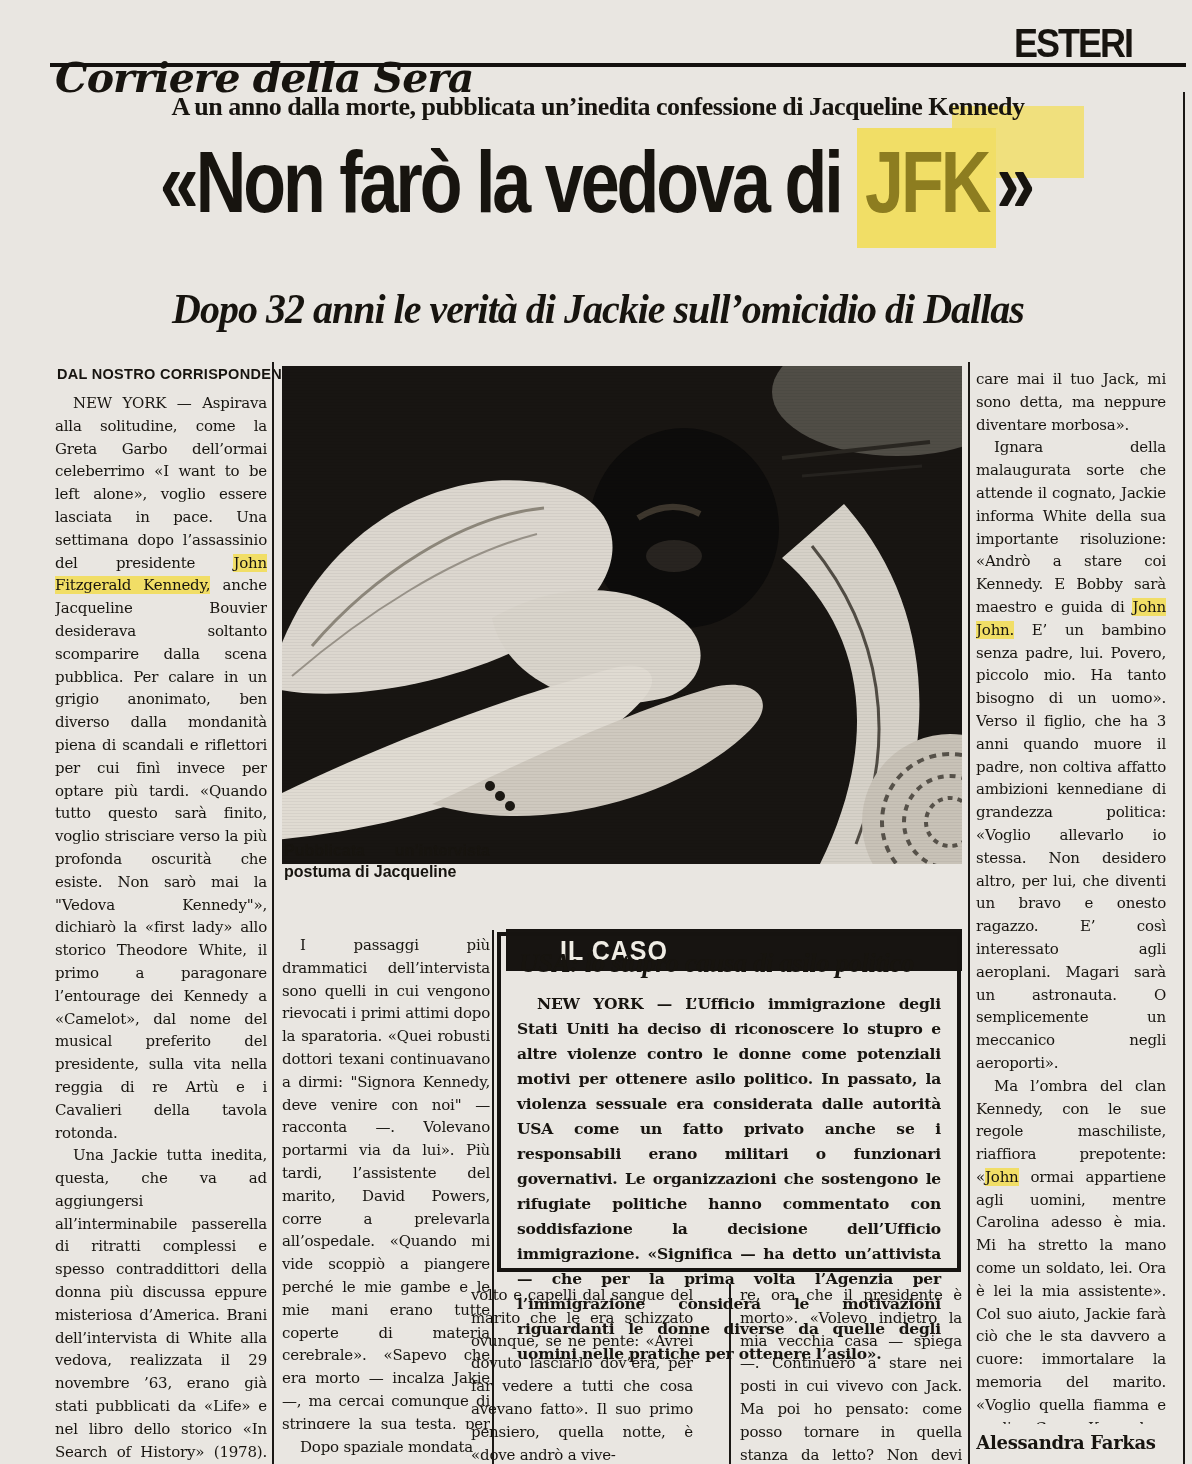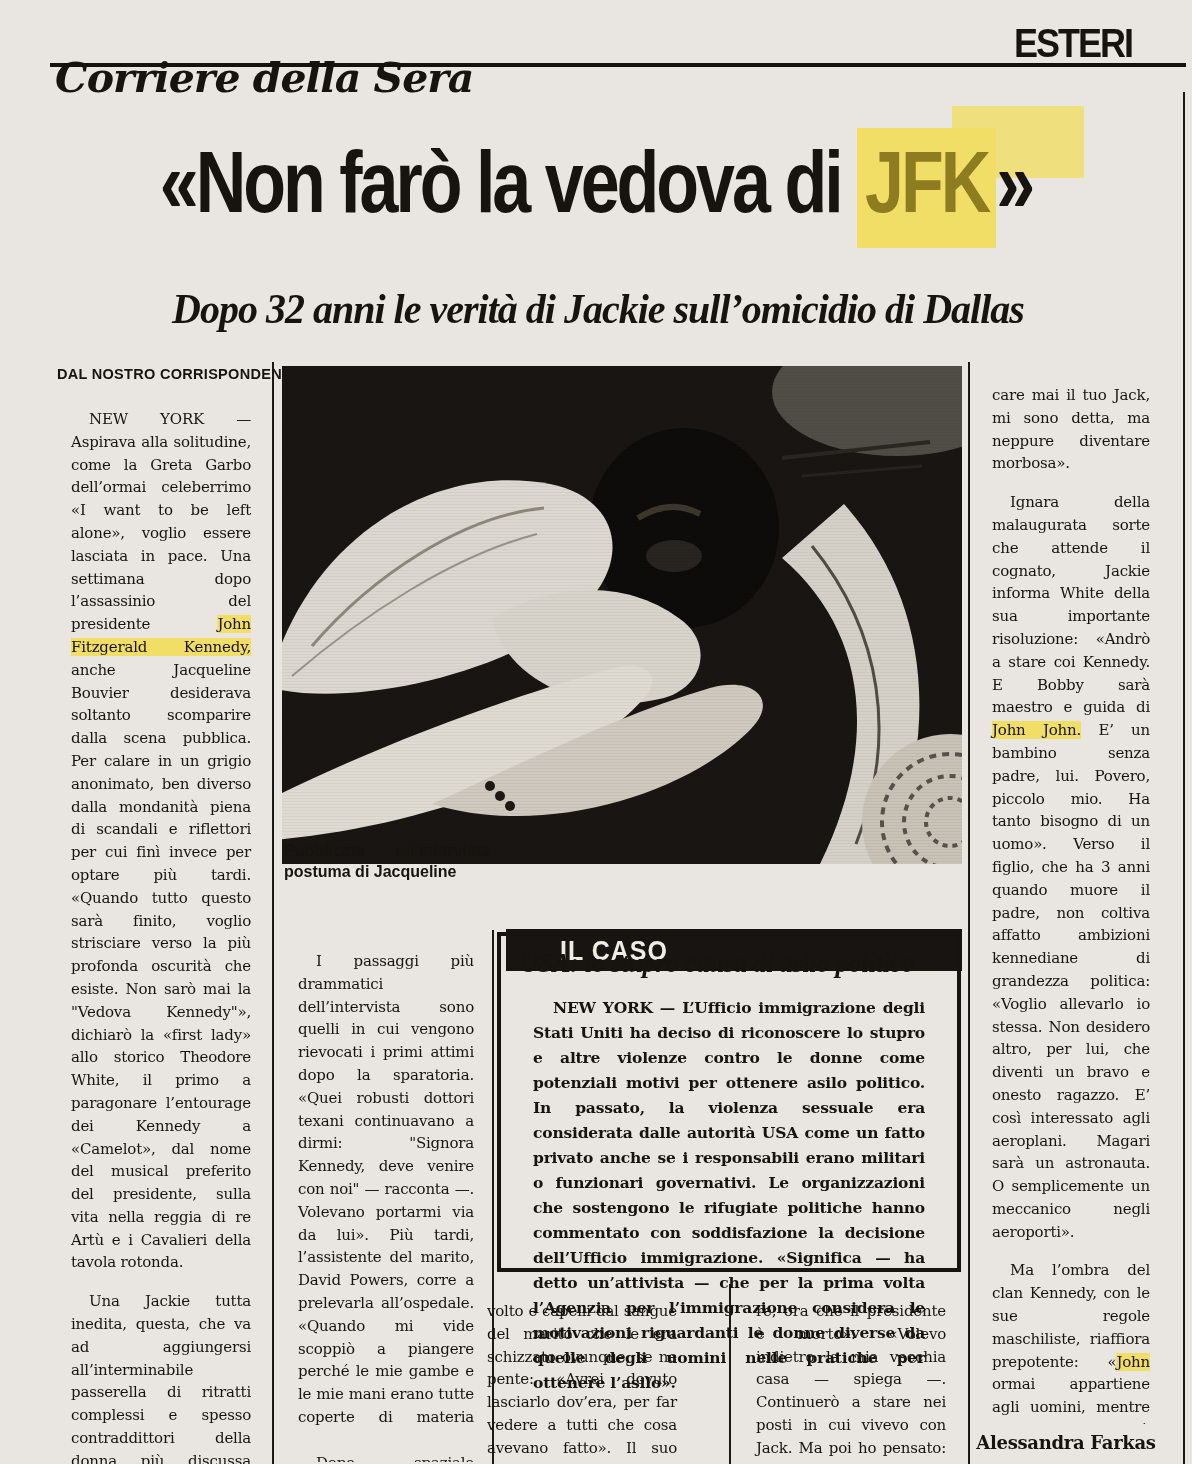--- a/index.html
+++ b/index.html
@@ -27,21 +27,21 @@
   .corr{position:absolute;left:57px;top:366px;font-family:"Liberation Sans",sans-serif;
         font-weight:bold;font-size:14.5px;letter-spacing:.3px;}
   .col{position:absolute;overflow:hidden;text-align:justify;
        font-size:15px;line-height:22.8px;letter-spacing:-0.2px;}
   .col1{left:55px;top:392px;width:212px;height:1072px;}
   .col2{left:282px;top:934px;width:208px;height:495px;}
   .col3{left:471px;top:1284px;width:222px;height:178px;}
   .col4{left:740px;top:1284px;width:222px;height:178px;}
   .col5{left:976px;top:368px;width:190px;height:1056px;}
   .col2tail{left:282px;top:1436px;width:208px;height:26px;}
-  .para{margin:16px;}
+  .para{margin:0;}
   .para.ind{text-indent:18px;}
   .para .hl{background:var(--highlight,#f1de66);}
   .byline{position:absolute;left:966px;top:1432px;width:200px;text-align:center;
           font-weight:bold;font-size:18px;letter-spacing:-0.3px;}
   
   .vline{position:absolute;width:2px;background:#1b1815;}
   .v1{left:272px;top:362px;height:1102px;}
   .v2{left:492px;top:930px;height:534px;}
   .v3{left:729px;top:1284px;height:180px;}
   .v4{left:968px;top:362px;height:1102px;}
@@ -67,20 +67,21 @@
 </head>
 <body>
 
 <div class="page" style="--highlight: #f1de66; --ink: #17140f; --paper: #e9e6e1; --bar: #171411;">
 
   <div class="masthead">Corriere della Sera</div>
   <div class="section">ESTERI</div>
   <div class="toprule"></div>
 
   <div class="hl-block"></div>
+  <div class="kicker">A un anno dalla morte, pubblicata un’inedita confessione di Jacqueline Kennedy</div>
 
   <div class="headline"><span>«Non farò la vedova di </span><span class="jfk">JFK</span><span>»</span></div>
 
   <div class="subhead">Dopo 32 anni le verità di Jackie sull’omicidio di Dallas</div>
 
   <div class="corr">DAL NOSTRO CORRISPONDENTE</div>
 
   <div class="vline v1"></div>
   <div class="vline v2"></div>
   <div class="vline v3"></div>

